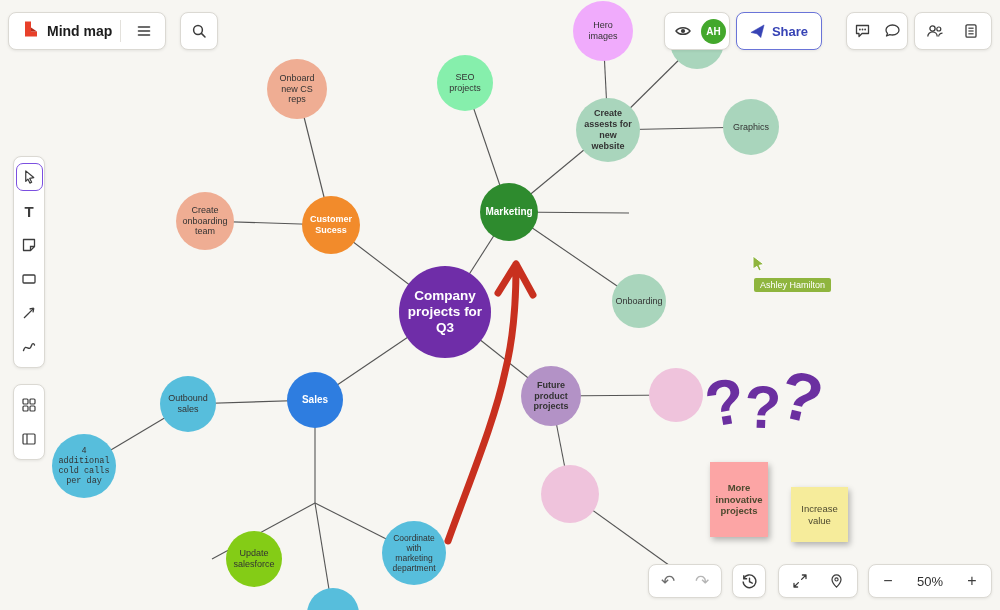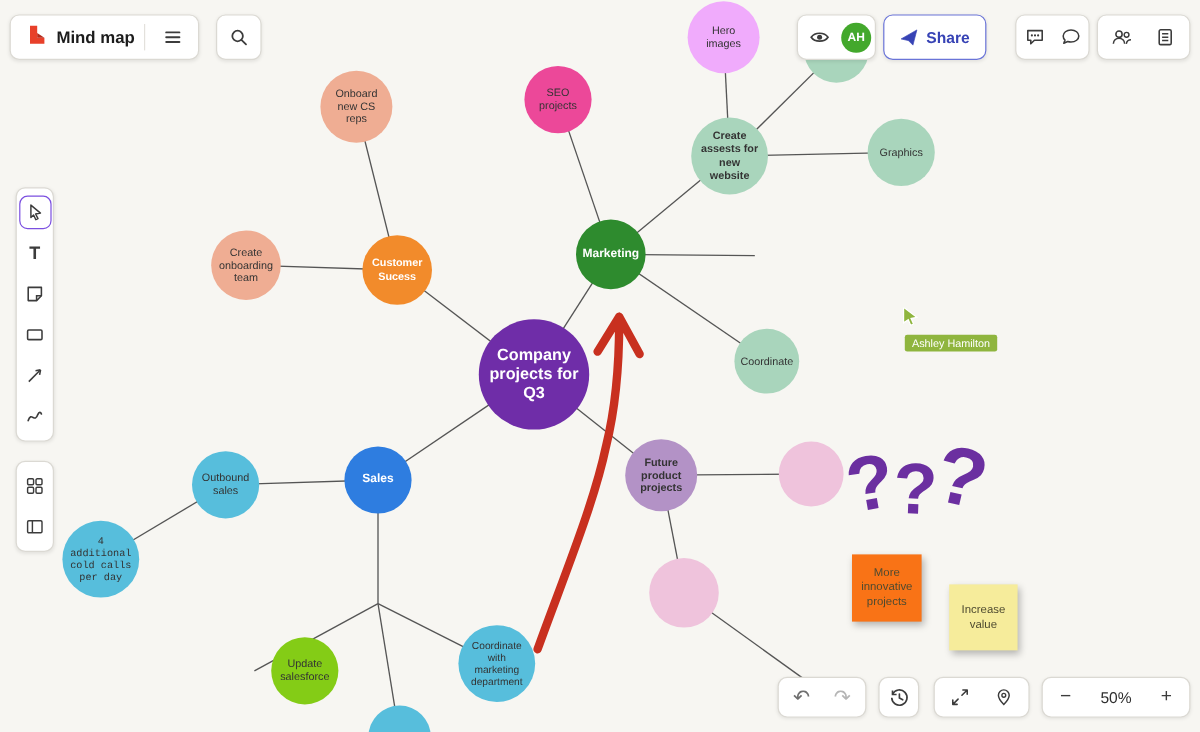--- a/index.html
+++ b/index.html
@@ -85,39 +85,39 @@
       <line x1="315" y1="503" x2="212" y2="559" stroke="#555555" stroke-width="1.1"></line>
       <line x1="315" y1="503" x2="414" y2="553" stroke="#555555" stroke-width="1.1"></line>
       <line x1="315" y1="503" x2="333" y2="614" stroke="#555555" stroke-width="1.1"></line>
       <line x1="551" y1="396" x2="676" y2="395" stroke="#555555" stroke-width="1.1"></line>
       <line x1="551" y1="396" x2="570" y2="494" stroke="#555555" stroke-width="1.1"></line>
       <line x1="570" y1="494" x2="673" y2="568" stroke="#555555" stroke-width="1.1"></line>
     </svg>
   <div id="nodes">
       <div class="node big" style="left: 399px; top: 266px; height: 92px; width: 92px; background: rgb(111, 45, 168); color: rgb(255, 255, 255);">Company projects for Q3</div>
       <div class="node bold" style="left: 480px; top: 183px; height: 58px; width: 58px; background: rgb(46, 139, 46); color: rgb(255, 255, 255); font-size: 10px;">Marketing</div>
-      <div class="node" style="left: 437px; top: 55px; height: 56px; width: 56px; background: #ec4899; color: rgb(51, 51, 51);">SEO projects</div>
+      <div class="node" style="left: 437px; top: 55px; height: 56px; width: 56px; background: #86efac; color: rgb(51, 51, 51);">SEO projects</div>
       <div class="node" style="left: 573px; top: 1px; height: 60px; width: 60px; background: #f0abfc; color: rgb(51, 51, 51);">Hero images</div>
       <div class="node" style="left: 670px; top: 15px; height: 54px; width: 54px; background: rgb(169, 213, 188); color: rgb(51, 51, 51);">Videos</div>
       <div class="node bold" style="left: 576px; top: 98px; height: 64px; width: 64px; background: rgb(169, 213, 188); color: rgb(51, 51, 51);">Create assests for new website</div>
       <div class="node" style="left: 723px; top: 99px; height: 56px; width: 56px; background: rgb(169, 213, 188); color: rgb(51, 51, 51);">Graphics</div>
-      <div class="node" style="left: 612px; top: 274px; height: 54px; width: 54px; background: rgb(169, 213, 188); color: rgb(51, 51, 51);">Coordinate</div>
+      <div class="node" style="left: 612px; top: 274px; height: 54px; width: 54px; background: rgb(169, 213, 188); color: rgb(51, 51, 51);">Onboarding</div>
       <div class="node bold" style="left: 302px; top: 196px; height: 58px; width: 58px; background: rgb(242, 139, 43); color: rgb(255, 255, 255);">Customer Sucess</div>
       <div class="node" style="left: 267px; top: 59px; height: 60px; width: 60px; background: rgb(239, 173, 147); color: rgb(51, 51, 51);">Onboard new CS reps</div>
       <div class="node" style="left: 176px; top: 192px; height: 58px; width: 58px; background: rgb(239, 173, 147); color: rgb(51, 51, 51);">Create onboarding team</div>
       <div class="node bold" style="left: 287px; top: 372px; height: 56px; width: 56px; background: rgb(46, 125, 224); color: rgb(255, 255, 255); font-size: 10px;">Sales</div>
       <div class="node" style="left: 160px; top: 376px; height: 56px; width: 56px; background: rgb(87, 190, 220); color: rgb(51, 51, 51);">Outbound sales</div>
       <div class="node" style="left: 52px; top: 434px; height: 64px; width: 64px; background: rgb(87, 190, 220); color: rgb(51, 51, 51); font-size: 8.5px; font-family: Liberation Mono, monospace;">4 additional cold calls per day</div>
       <div class="node" style="left: 184px; top: 531px; height: 56px; width: 56px; background: #84cc16; color: rgb(51, 51, 51); margin-left: 42px;">Update salesforce</div>
       <div class="node" style="left: 382px; top: 521px; height: 64px; width: 64px; background: rgb(87, 190, 220); color: rgb(51, 51, 51); font-size: 8.5px;">Coordinate with marketing department</div>
       <div class="node" style="left: 307px; top: 588px; height: 52px; width: 52px; background: rgb(87, 190, 220); color: rgb(51, 51, 51);"></div>
       <div class="node bold" style="left: 521px; top: 366px; height: 60px; width: 60px; background: rgb(179, 146, 198); color: rgb(51, 51, 51);">Future product projects</div>
       <div class="node" style="left: 649px; top: 368px; height: 54px; width: 54px; background: rgb(239, 195, 220); color: rgb(51, 51, 51);"></div>
       <div class="node" style="left: 541px; top: 465px; height: 58px; width: 58px; background: rgb(239, 195, 220); color: rgb(51, 51, 51);"></div>
-      <div class="sticky" style="left: 710px; top: 462px; width: 58px; height: 56px; background: #f97316;">More innovative projects</div>
+      <div class="sticky" style="left: 710px; top: 462px; width: 58px; height: 75px; background: #fca5a5; font-weight: bold;">More innovative projects</div>
       <div class="sticky" style="left: 791px; top: 487px; width: 57px; height: 55px; background: rgb(246, 236, 155);">Increase value</div>
     </div>
   <svg id="draw-svg" class="layer">
       <path d="M448,541 C470,480 495,420 505,372 C513,340 516,308 516,268 M516,264 L498,293 M516,264 L533,295" stroke="#C8301F" stroke-width="7" fill="none" stroke-linecap="round" stroke-linejoin="round"></path>
       <text x="729" y="424" fill="#6B2FA0" font-size="64" font-weight="bold" text-anchor="middle" transform="rotate(-10 729 424)">?</text>
       <text x="762" y="428" fill="#6B2FA0" font-size="60" font-weight="bold" text-anchor="middle" transform="rotate(2 762 428)">?</text>
       <text x="796" y="420" fill="#6B2FA0" font-size="68" font-weight="bold" text-anchor="middle" transform="rotate(13 796 420)">?</text>
     </svg>
 
   <div id="remote-cursor">

